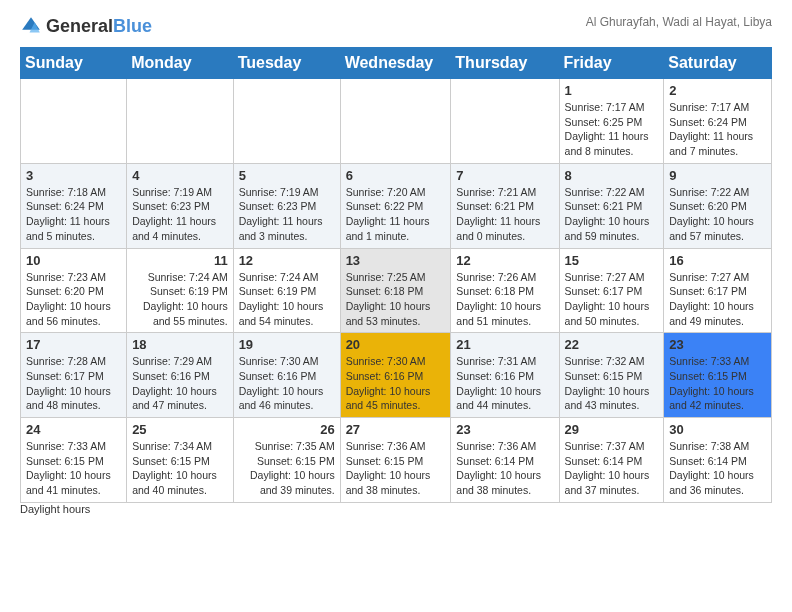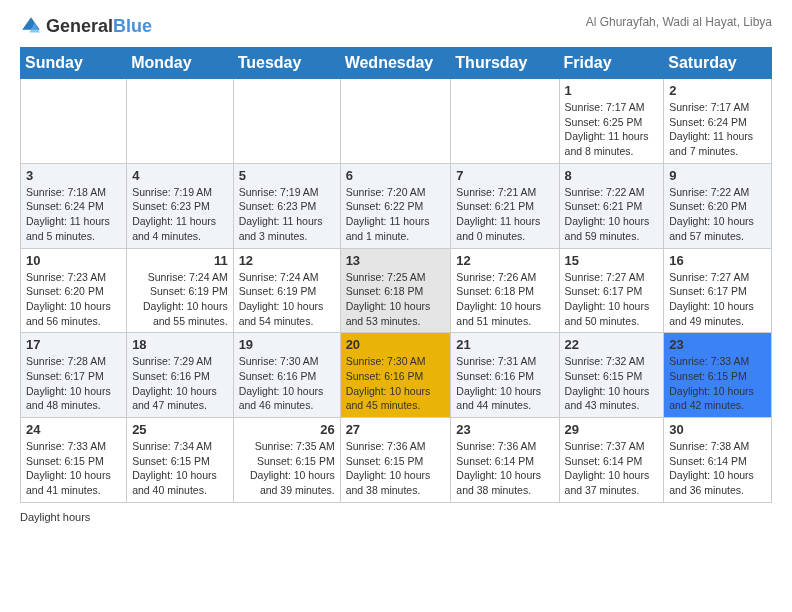--- a/index.html
+++ b/index.html
@@ -74,21 +74,20 @@
       margin-bottom: 2px;
     }
     .day-info {
       color: #333;
       line-height: 1.4;
     }
     .empty-cell {
       background: #fff !important;
     }
     .footer {
-      margin-top: 8px;
       font-size: 11px;
       color: #333;
     }
   </style>
 </head>
 <body>
 
 <div class="header">
   <div class="logo">
     <svg class="logo-icon" viewBox="0 0 30 30" xmlns="http://www.w3.org/2000/svg">

